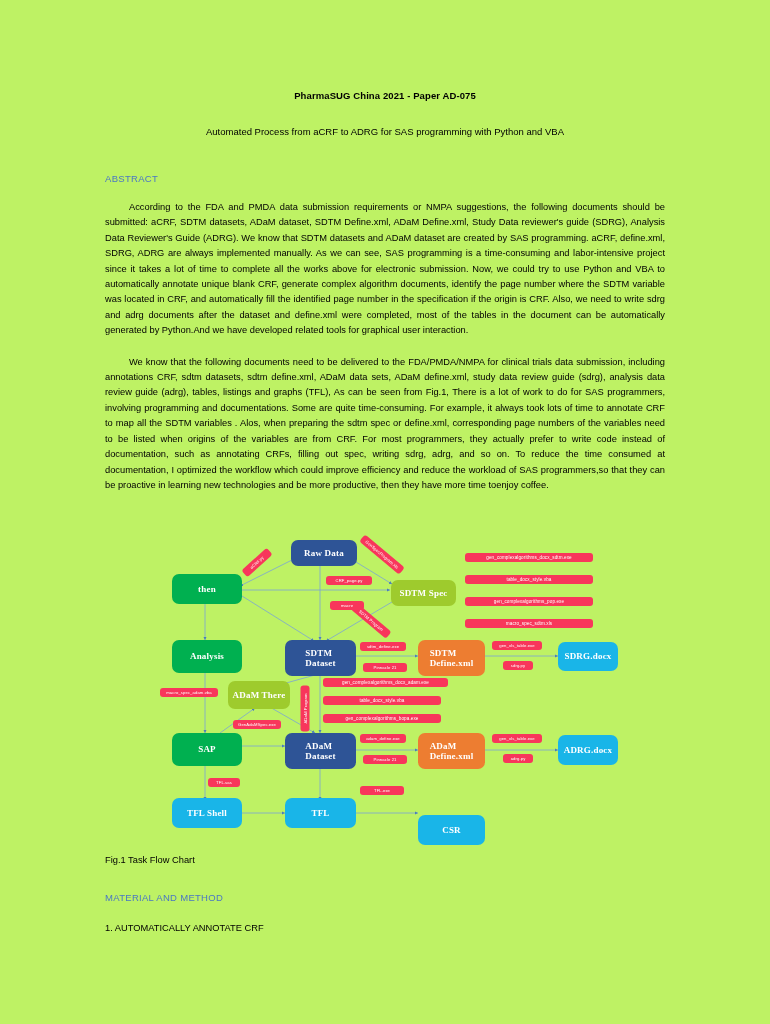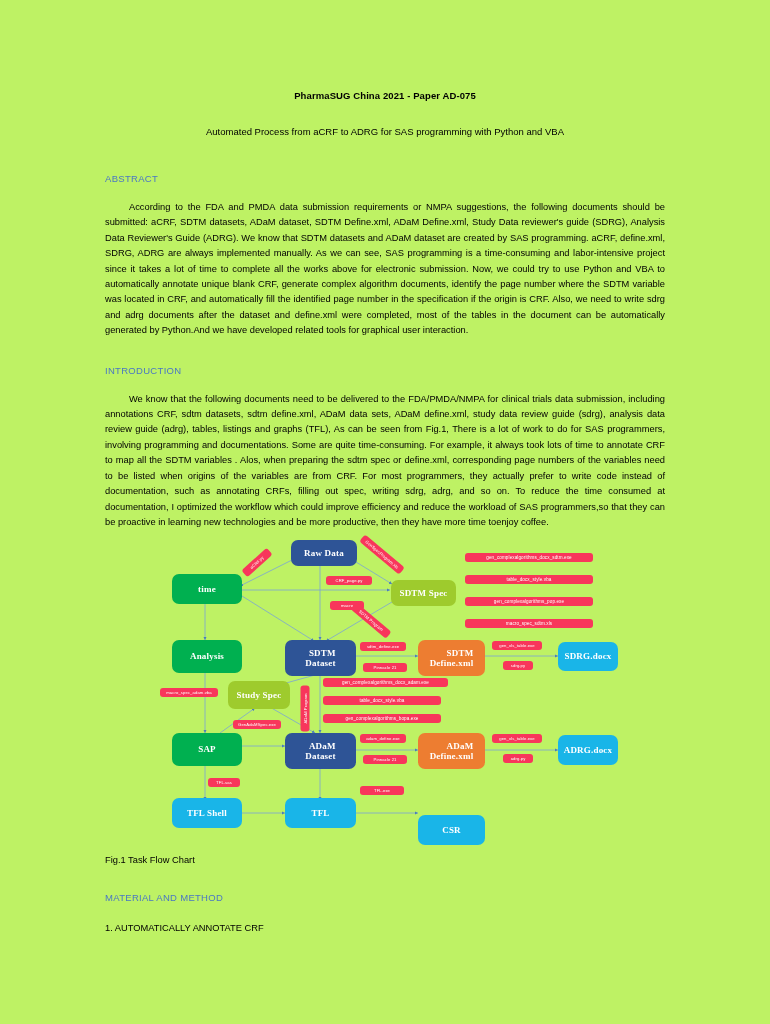--- a/index.html
+++ b/index.html
@@ -85,21 +85,21 @@
   }
   .chart svg { position: absolute; left: 0; top: 0; }
 
   .node {
     position: absolute;
     box-sizing: border-box;
     border-radius: 7px;
     display: flex;
     align-items: center;
     justify-content: center;
-    text-align: right;
+    text-align: left;
     color: #ffffff;
     font-family: "Liberation Serif", serif;
     font-weight: bold;
     font-size: 9px;
     line-height: 10.5px;
     letter-spacing: .2px;
     z-index: 3;
   }
   .n-green  { background: #00b050; }
   .n-navy   { background: #2e5496; }
@@ -137,21 +137,20 @@
 <div class="page">
 
   <div class="doc">
 
     <div class="paper-id sp">PharmaSUG China 2021 - Paper AD-075</div>
     <div class="paper-title">Automated Process from aCRF to ADRG for SAS programming with Python and VBA</div>
 
     <div class="heading sp-abstract-h">ABSTRACT</div>
     <div class="para sp-abstract-p">According to the FDA and PMDA data submission requirements or NMPA suggestions, the following documents should be submitted: aCRF, SDTM datasets, ADaM dataset, SDTM Define.xml, ADaM Define.xml, Study Data reviewer's guide (SDRG), Analysis Data Reviewer's Guide (ADRG). We know that SDTM datasets and ADaM dataset are created by SAS programming. aCRF, define.xml, SDRG, ADRG are always implemented manually. As we can see, SAS programming is a time-consuming and labor-intensive project since it takes a lot of time to complete all the works above for electronic submission. Now, we could try to use Python and VBA to automatically annotate unique blank CRF, generate complex algorithm documents, identify the page number where the SDTM variable was located in CRF, and automatically fill the identified page number in the specification if the origin is CRF. Also, we need to write sdrg and adrg documents after the dataset and define.xml were completed, most of the tables in the document can be automatically generated by Python.And we have developed related tools for graphical user interaction.</div>
 
-    <div class="heading sp-intro-h">INTRODUCTION</div>
     <div class="para sp-intro-p">We know that the following documents need to be delivered to the FDA/PMDA/NMPA for clinical trials data submission, including annotations CRF, sdtm datasets, sdtm define.xml, ADaM data sets, ADaM define.xml, study data review guide (sdrg), analysis data review guide (adrg), tables, listings and graphs (TFL), As can be seen from Fig.1, There is a lot of work to do for SAS programmers, involving programming and documentations. Some are quite time-consuming. For example, it always took lots of time to annotate CRF to map all the SDTM variables . Alos, when preparing the sdtm spec or define.xml, corresponding page numbers of the variables need to be listed when origins of the variables are from CRF. For most programmers, they actually prefer to write code instead of documentation, such as annotating CRFs, filling out spec, writing sdrg, adrg, and so on. To reduce the time consumed at documentation, I optimized the workflow which could improve efficiency and reduce the workload of SAS programmers,so that they can be proactive in learning new technologies and be more productive, then they have more time toenjoy coffee.</div>
 
   </div>
 
   <div class="chart">
 
     <svg width="470" height="305">
       <defs>
         <marker id="ar" markerWidth="5" markerHeight="5" refX="4" refY="2" orient="auto">
           <path d="M0,0 L4,2 L0,4 z" fill="#4a7ebb"></path>
@@ -201,21 +200,21 @@
 
         <path d="M196,285 L258,285"></path>
       </g>
     </svg>
 
     <div class="node n-navy" style="left:131px; top:12px;  width:66px;  height:26px;">
       <span>Raw Data</span>
     </div>
 
     <div class="node n-green" style="left:12px;  top:46px;  width:70px;  height:30px;">
-      <span>time</span>
+      <span>then</span>
     </div>
 
     <div class="node n-olive" style="left:231px; top:52px;  width:65px;  height:26px;">
       <span>SDTM Spec</span>
     </div>
 
     <div class="node n-green" style="left:12px;  top:112px; width:70px;  height:33px;">
       <span>Analysis</span>
     </div>
 
@@ -227,21 +226,21 @@
     <div class="node n-orange" style="left:258px; top:112px; width:67px;  height:36px; white-space:pre-line;">
       <span style="white-space:pre-line;">SDTM
 Define.xml</span>
     </div>
 
     <div class="node n-cyan" style="left:398px; top:114px; width:60px;  height:29px;">
       <span>SDRG.docx</span>
     </div>
 
     <div class="node n-olive" style="left:68px;  top:153px; width:62px;  height:28px;">
-      <span>Study Spec</span>
+      <span>ADaM There</span>
     </div>
 
     <div class="node n-green" style="left:12px;  top:205px; width:70px;  height:33px;">
       <span>SAP</span>
     </div>
 
     <div class="node n-navy" style="left:125px; top:205px; width:71px;  height:36px; white-space:pre-line;">
       <span style="white-space:pre-line;">ADaM
 Dataset</span>
     </div>

